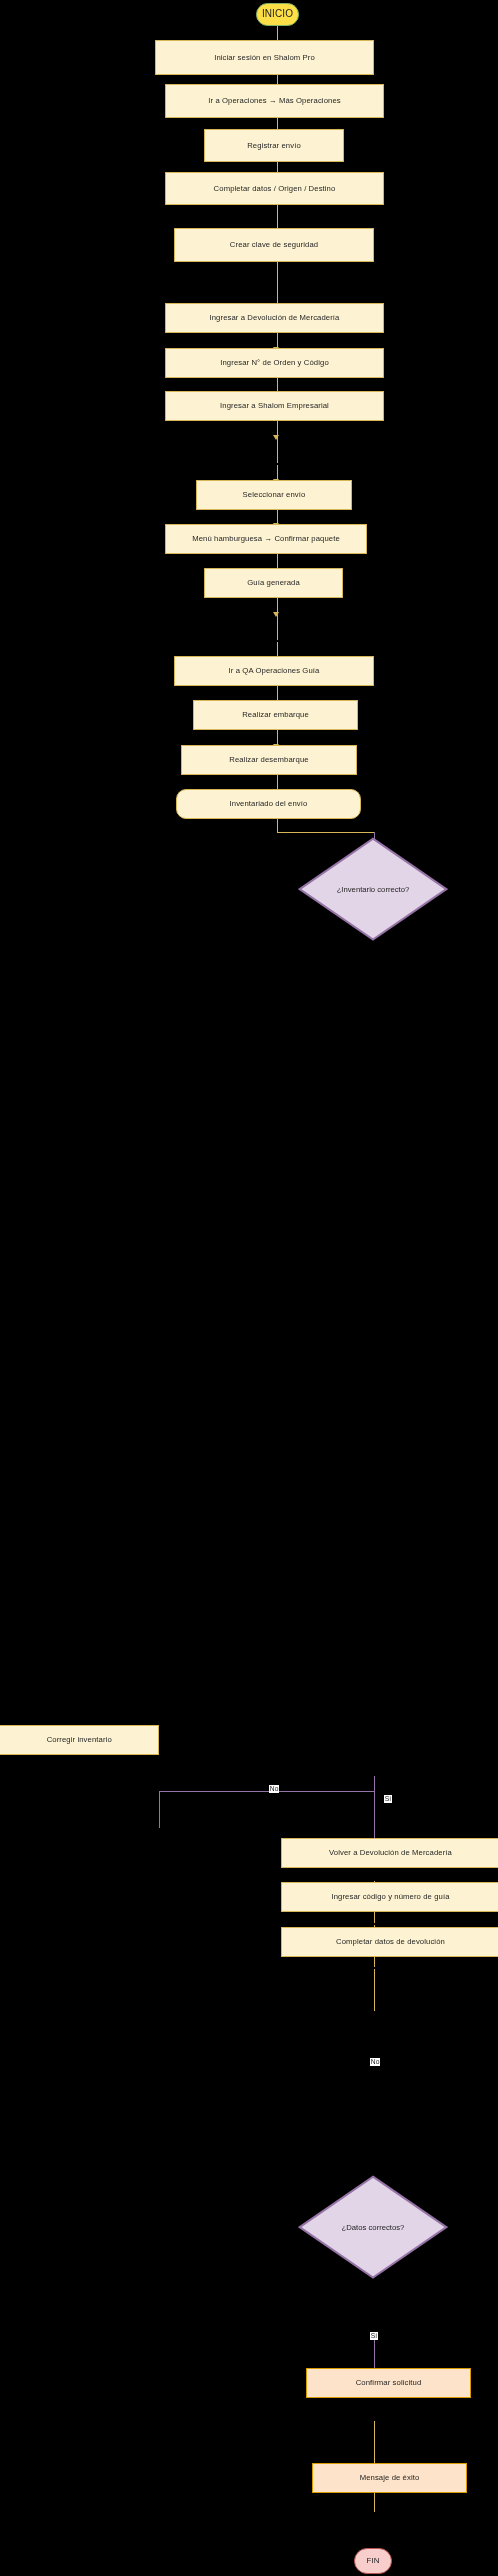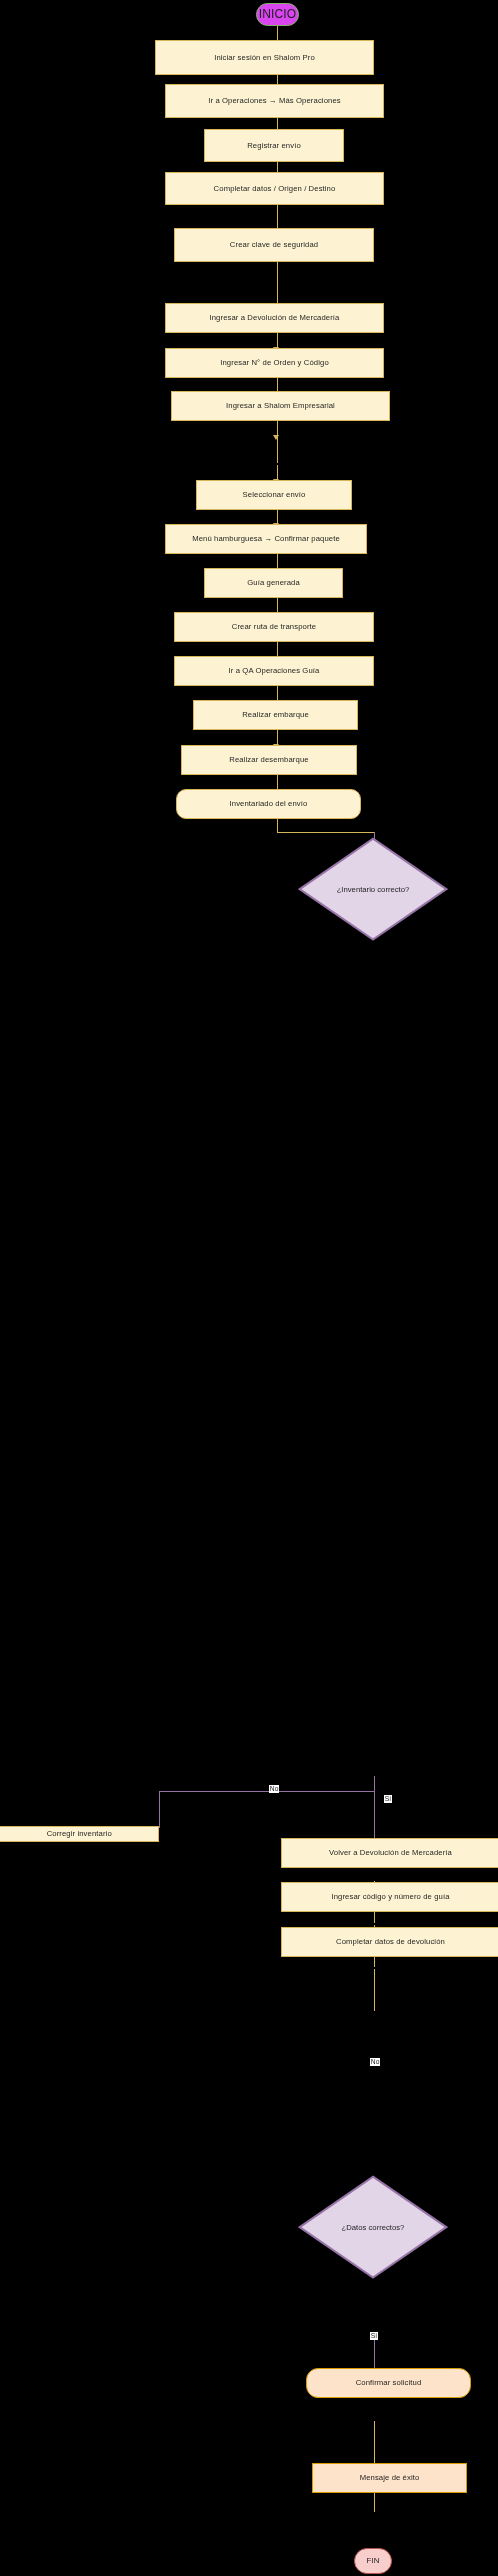--- a/index.html
+++ b/index.html
@@ -33,24 +33,24 @@
   }
   .node.process {
     background: #fdf3d3;
     border: 1.2px solid #d6b656;
   }
   .node.process-alt {
     background: #fde3ca;
     border: 1.2px solid #d79b00;
   }
   .node.terminator-start {
-    background: #d946ef;
+    background: #fde047;
     border: 1.3px solid #82b366;
     border-radius: 11.7px;
-    font-size: 12px;
+    font-size: 10px;
   }
   .node.terminator-end {
     background: #f8cecc;
     border: 1.3px solid #b85450;
     border-radius: 13.4px;
     font-size: 7.9px;
   }
   
   .decision {
     position: absolute;
@@ -180,68 +180,67 @@
 
   <div class="node process" style="left:165px; top:172px; width:219px; height:33px;">Completar datos / Origen / Destino</div>
 
   <div class="node process" style="left:174px; top:228px; width:200px; height:34px;">Crear clave de seguridad</div>
 
 
   <div class="node process" style="left:165px; top:303px; width:219px; height:30px;">Ingresar a Devolución de Mercadería</div>
 
   <div class="node process" style="left:165px; top:348px; width:219px; height:30px;">Ingresar N° de Orden y Código</div>
 
-  <div class="node process" style="left:165px; top:391px; width:219px; height:30px;margin-left:6px;">Ingresar a Shalom Empresarial</div>
+  <div class="node process" style="left:165px; top:391px; width:219px; height:30px;">Ingresar a Shalom Empresarial</div>
 
 
   <div class="node process" style="left:196px; top:480px; width:156px; height:30px;">Seleccionar envío</div>
 
   <div class="node process" style="left:165px; top:524px; width:202px; height:30px;">Menú hamburguesa → Confirmar paquete</div>
 
   <div class="node process" style="left:204px; top:568px; width:139px; height:30px;">Guía generada</div>
 
-  <div class="node process" style="left:174px; top:612px; width:200px; height:30px;">Crear ruta de transporte</div>
 
   <div class="node process" style="left:174px; top:656px; width:200px; height:30px;">Ir a QA Operaciones Guía</div>
 
   <div class="node process" style="left:193px; top:700px; width:165px; height:30px;">Realizar embarque</div>
 
   <div class="node process" style="left:181px; top:745px; width:176px; height:30px;">Realizar desembarque</div>
 
   <div class="node process" style="left:176px; top:789px; width:185px; height:30px;border-radius:10px;">Inventariado del envío</div>
 
   <div class="decision" style="left:298px; top:837px; width:150px; height:104px;">
     <svg class="dia-shape" viewBox="0 0 180 125" preserveAspectRatio="none">
       <polygon points="90,2 178,62.5 90,123 2,62.5" fill="#e1d5e7" stroke="#9673a6" stroke-width="2.5"></polygon>
     </svg>
     <div class="dia-label">¿Inventario correcto?</div>
   </div>
 
   <div class="edge-label" style="left:269px; top:1785px;">No</div>
   <div class="edge-label" style="left:384px; top:1795px;">Sí</div>
 
-  <div class="node process" style="left:-0.8px; top:1826px; width:160px; height:16px;text-align:center;">Corregir inventario</div>
+  <div class="node process" style="left:-0.8px; top:1725px; width:160px; height:30px;text-align:center;">Corregir inventario</div>
 
   <div class="node process" style="left:281px; top:1838px; width:219px; height:30px;">Volver a Devolución de Mercadería</div>
 
   <div class="node process" style="left:281px; top:1882px; width:219px; height:30px;">Ingresar código y número de guía</div>
 
   <div class="node process" style="left:281px; top:1927px; width:219px; height:30px;">Completar datos de devolución</div>
 
   <div class="edge-label" style="left:370px; top:2058px;">No</div>
 
   <div class="decision" style="left:298px; top:2175px; width:150px; height:104px;">
     <svg class="dia-shape" viewBox="0 0 180 125" preserveAspectRatio="none">
       <polygon points="90,2 178,62.5 90,123 2,62.5" fill="#e1d5e7" stroke="#9673a6" stroke-width="2.5"></polygon>
     </svg>
     <div class="dia-label">¿Datos correctos?</div>
   </div>
 
   <div class="edge-label" style="left:370px; top:2332px;">Sí</div>
 
-  <div class="node process-alt" style="left:306px; top:2368px; width:165px; height:30px;border-radius:12px;">Confirmar solicitud</div>
+  <div class="node process-alt" style="left:306px; top:2368px; width:165px; height:30px;">Confirmar solicitud</div>
 
   <div class="node process-alt" style="left:312px; top:2463px; width:155px; height:30px;">Mensaje de éxito</div>
 
   <div class="node terminator-end" style="left:354px; top:2548px; width:38px; height:26px;">FIN</div>
 
 </div>
 
 
 </body></html>

